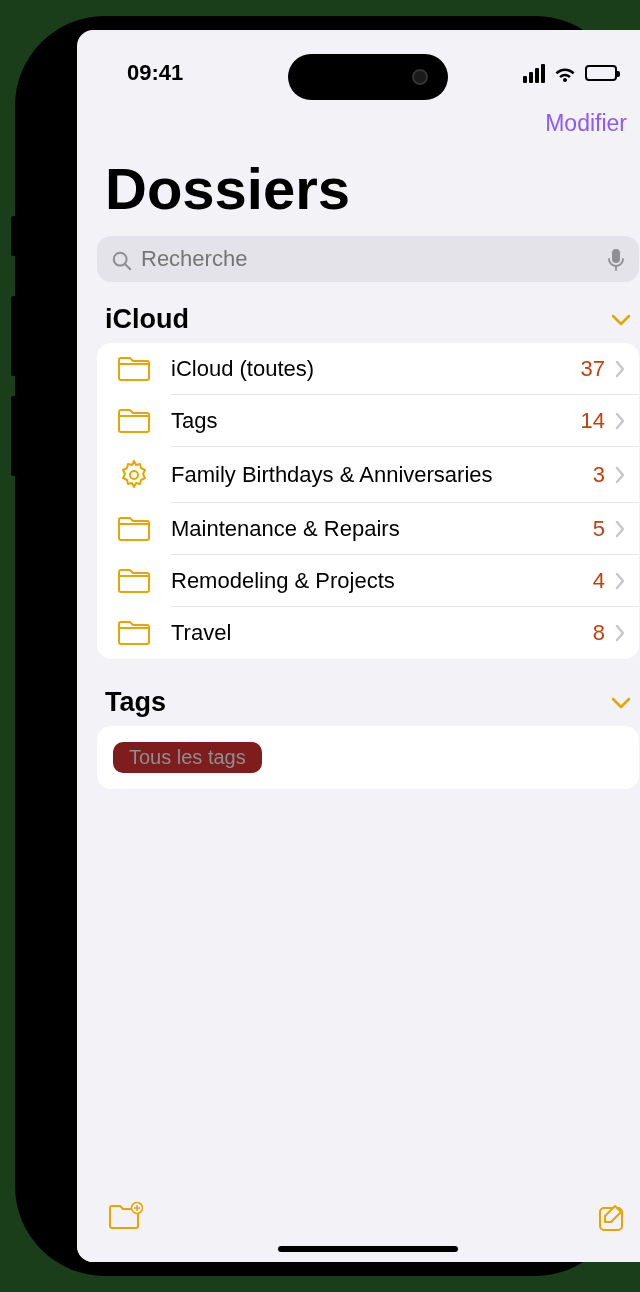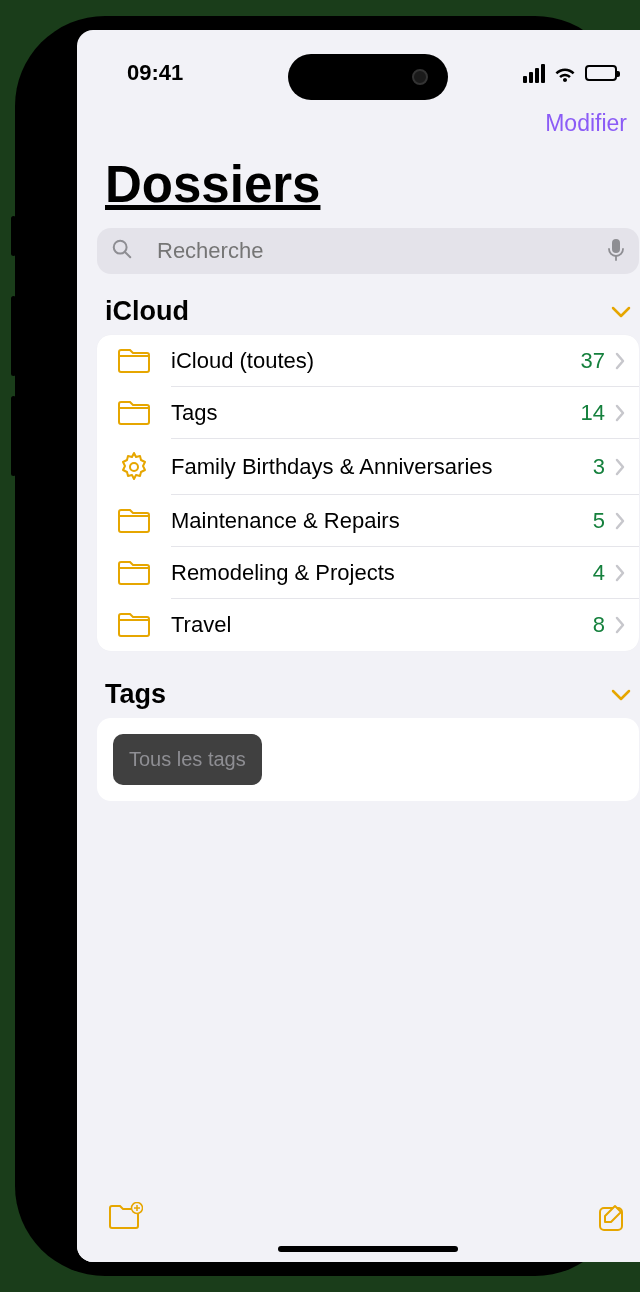--- a/index.html
+++ b/index.html
@@ -70,23 +70,23 @@
     .cellular span:nth-child(1){height:7px}
     .cellular span:nth-child(2){height:11px}
     .cellular span:nth-child(3){height:15px}
     .cellular span:nth-child(4){height:19px}
     .battery { width: 32px; height: 16px; border: 2px solid #000; border-radius: 4px; position: relative; padding: 2px; }
     .battery::after { content:""; position:absolute; right:-5px; top:4px; width:3px; height:6px; background:#000; border-radius:0 2px 2px 0;}
     .battery-fill { width:100%; height:100%; background:#000; border-radius:1px;}
     .content { flex:1; padding: 0 20px; overflow:hidden; }
     .nav-top { display:flex; justify-content:flex-end; padding: 10px 12px 18px; }
     .modify-btn { color:#8b5cf6; font-size:23px; font-weight:400; background:none; border:none; }
-    .page-title { font-size:51px; font-weight:700; padding-left:8px; margin-bottom:14px;text-decoration:underline; }
+    .page-title { font-size:58px; font-weight:700; padding-left:8px; margin-bottom:14px; }
     .search-bar {
-      display:flex; align-items:flex-start; gap:24px;
+      display:flex; align-items:flex-end; gap:8px;
       background:#e4e3ea; border-radius:14px; padding:10px 14px;
       margin-bottom:22px;
     }
     .search-input { flex:1; border:none; background:transparent; font-size:22px; color:#8e8e93; outline:none; }
     .section-header {
       display:flex; justify-content:space-between; align-items:center;
       padding:0 8px 8px 8px; font-size:27px; font-weight:700;
     }
     .folder-card {
       background:#fff; border-radius:14px; overflow:hidden; margin-bottom:28px;
@@ -94,26 +94,26 @@
     }
     .folder-row {
       display:flex; align-items:center; padding:12px 14px 12px 16px;
       position:relative;
     }
     .folder-row:not(:last-child)::after {
       content:""; position:absolute; bottom:0; left:74px; right:0; height:1px; background:#e5e5ea;
     }
     .folder-icon { width:42px; display:flex; justify-content:center; }
     .folder-name { flex:1; font-size:22px; margin-left:16px; }
-    .folder-count { font-size:22px; color:#15803d; margin-right:10px; }
+    .folder-count { font-size:22px; color:#c2410c; margin-right:10px; }
     .tags-card {
       background:#fff; border-radius:14px; padding:16px; display:flex; gap:12px; flex-wrap:wrap;
     }
     .tag-pill {
-      background:#404040; border-radius:10px; padding:14px 16px;
+      background:#7f1d1d; border-radius:10px; padding:4px 16px;
       font-size:20px; color:#8e8e93; border:none;
     }
     .bottom-bar {
       position:absolute; bottom:0; left:0; right:0;
       padding: 12px 30px 28px; display:flex; justify-content:space-between;
       background:#f2f2f7;
     }
     .home-indicator {
       position:absolute; bottom:10px; left:50%; transform:translateX(-50%);
       width:180px; height:6px; background:#000; border-radius:4px;

